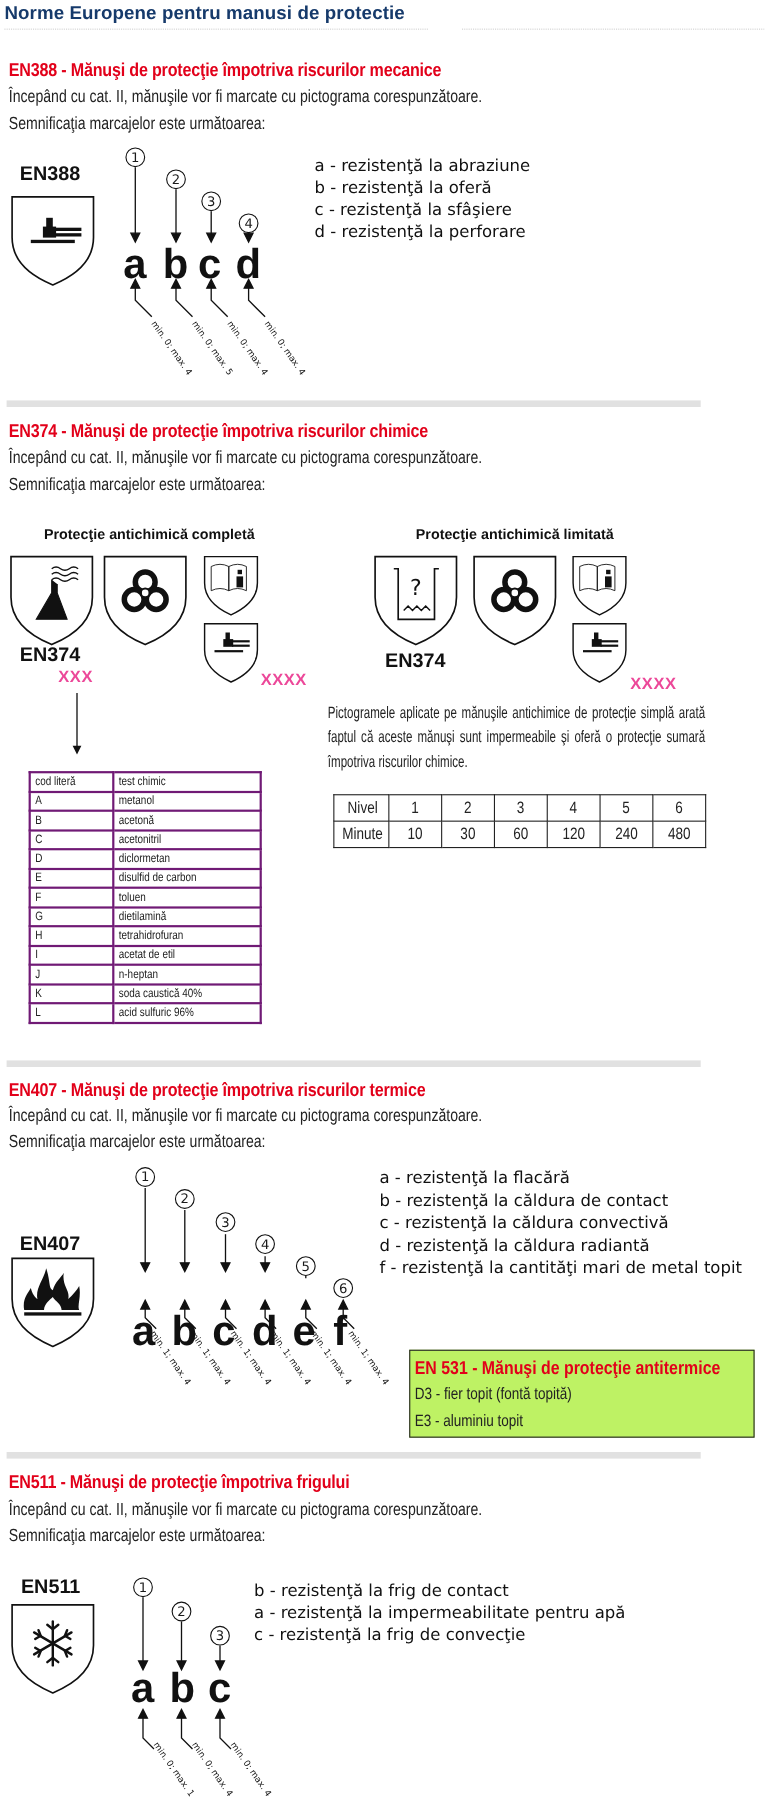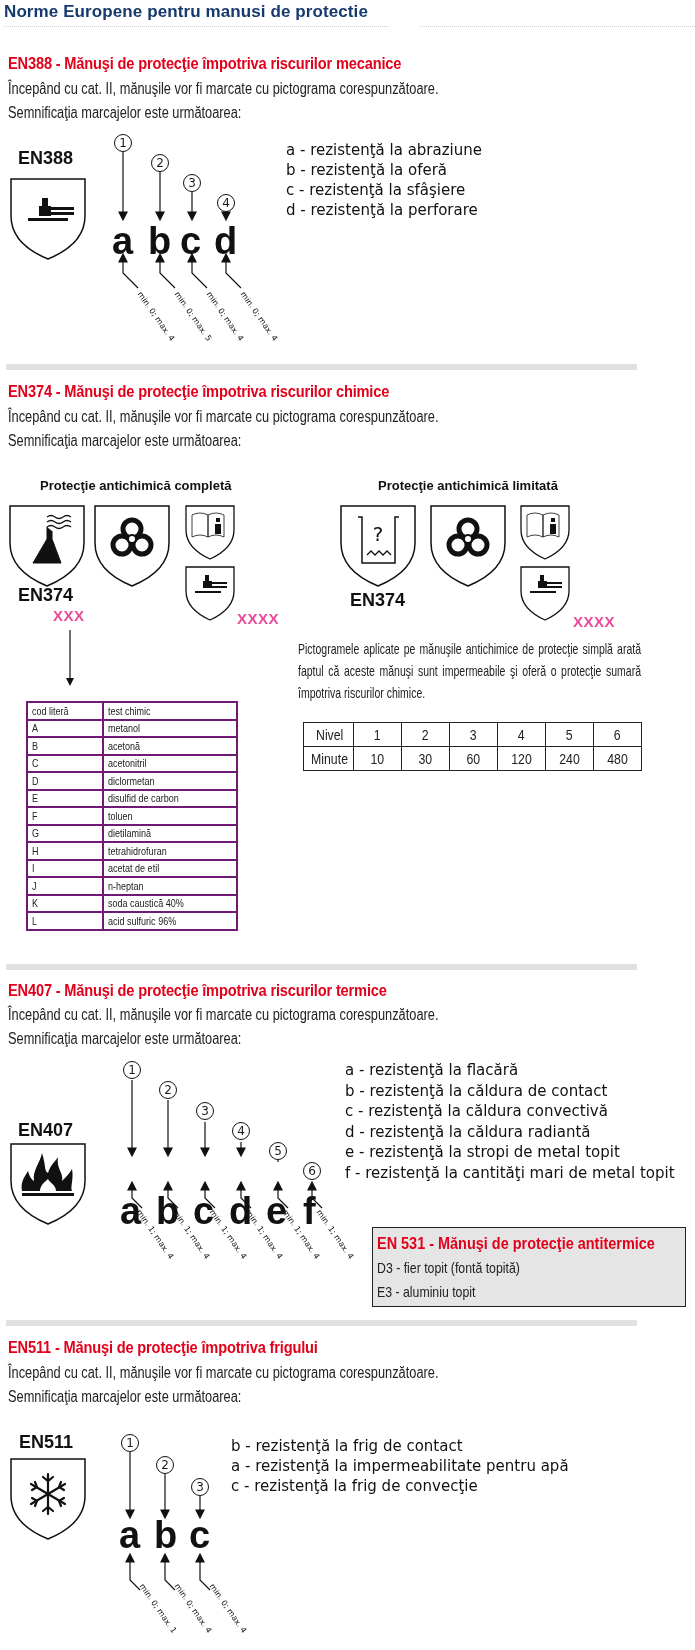--- a/index.html
+++ b/index.html
@@ -18,21 +18,21 @@
   .subhead { font-weight: bold; font-size: 13px; color: #111; white-space: nowrap; }
   .xs { font-family: "Liberation Sans", sans-serif; font-weight: bold; font-size: 15px; color: #ec4899; letter-spacing: 0.5px; }
   table.chem { border-collapse: collapse; font-size: 11px; }
   table.chem td { border: 2px solid #701a75; height: 17.5px; padding: 0 4px; transform-origin: left center; white-space: nowrap; color: #222; }
   table.chem td span { display: inline-block; transform: scaleX(0.82); transform-origin: left center; }
   table.lvl { border-collapse: collapse; font-size: 15px; }
   table.lvl td { border: 1.5px solid #222; height: 24px; text-align: center; color: #222; width: 48px; }
   table.lvl td span { display: inline-block; transform: scaleX(0.82); }
   table.lvl td.first { width: 50px; text-align: center; padding-left: 3px; }
   .para { font-size: 15px; color: #222; line-height: 22px; text-align: justify; }
-  .en531 { border: 1.5px solid #222; background: #e5e5e5; }
+  .en531 { border: 1.5px solid #222; background: #bef264; }
   .en531 .t { color: #e2001a; font-weight: bold; font-size: 17px; transform: scaleX(0.85); transform-origin: left center; white-space: nowrap; }
   .en531 .l { font-size: 15px; color: #222; transform: scaleX(0.82); transform-origin: left center; white-space: nowrap; }
   svg { overflow: visible; }
 </style>
 </head>
 <body>
 
 <div class="abs page-title">Norme Europene pentru manusi de protectie</div>
 <div class="abs title-rule" style="left:4px;width:385px;"></div>
 <div class="abs title-rule" style="left:420px;width:275px;"></div>
@@ -313,21 +313,20 @@
   <div class="abs rot-label" style="left:215px;top:1208px;">min. 1; max. 4</div>
   <div class="abs rot-label" style="left:251px;top:1208px;">min. 1; max. 4</div>
   <div class="abs rot-label" style="left:288px;top:1208px;">min. 1; max. 4</div>
   <div class="abs rot-label" style="left:322px;top:1208px;">min. 1; max. 4</div>
 
   <div class="abs" style="left:345px;top:1060px;">
     <div class="legend-line" style="line-height:20.5px;">a - rezistenţă la flacără</div>
     <div class="legend-line" style="line-height:20.5px;">b - rezistenţă la căldura de contact</div>
     <div class="legend-line" style="line-height:20.5px;">c - rezistenţă la căldura convectivă</div>
     <div class="legend-line" style="line-height:20.5px;">d - rezistenţă la căldura radiantă</div>
-    <div class="legend-line" style="line-height:20.5px;">e - rezistenţă la stropi de metal topit</div>
     <div class="legend-line" style="line-height:20.5px;">f - rezistenţă la cantităţi mari de metal topit</div>
   </div>
 
   <div class="abs en531" style="left:372px;top:1227px;width:314px;height:80px;padding:4px 0 0 4px;">
     <div class="t" style="line-height:24px;">EN 531 - Mănuşi de protecţie antitermice</div>
     <div class="l" style="line-height:24px;">D3 - fier topit (fontă topită)</div>
     <div class="l" style="line-height:24px;">E3 - aluminiu topit</div>
   </div>
 </section>
 

